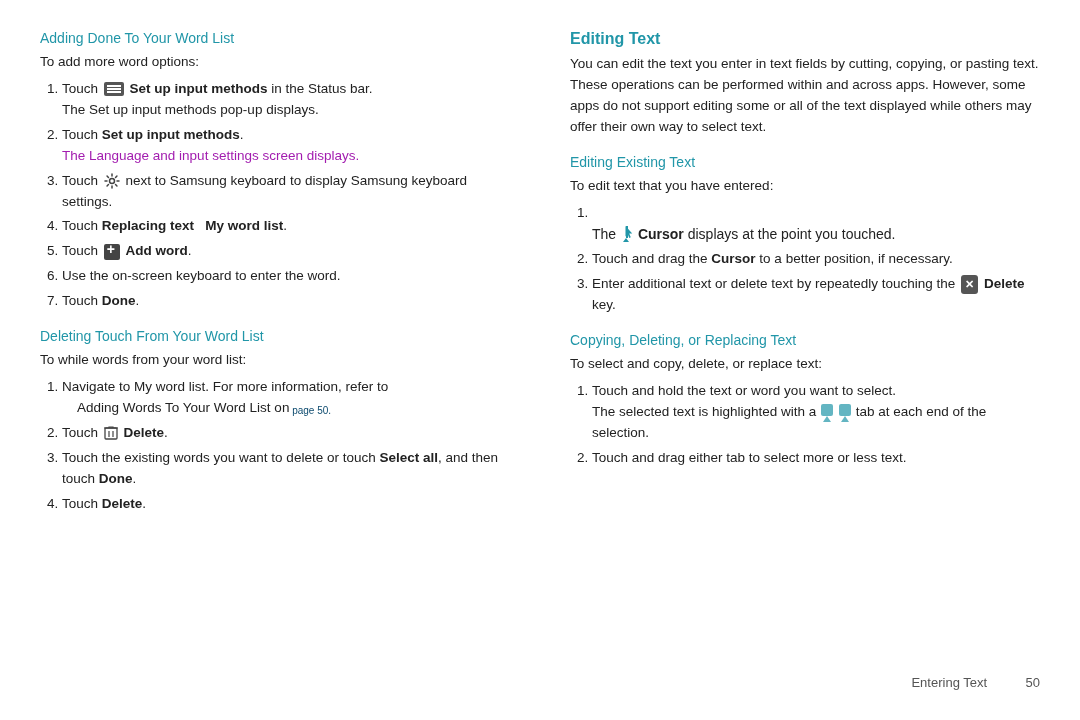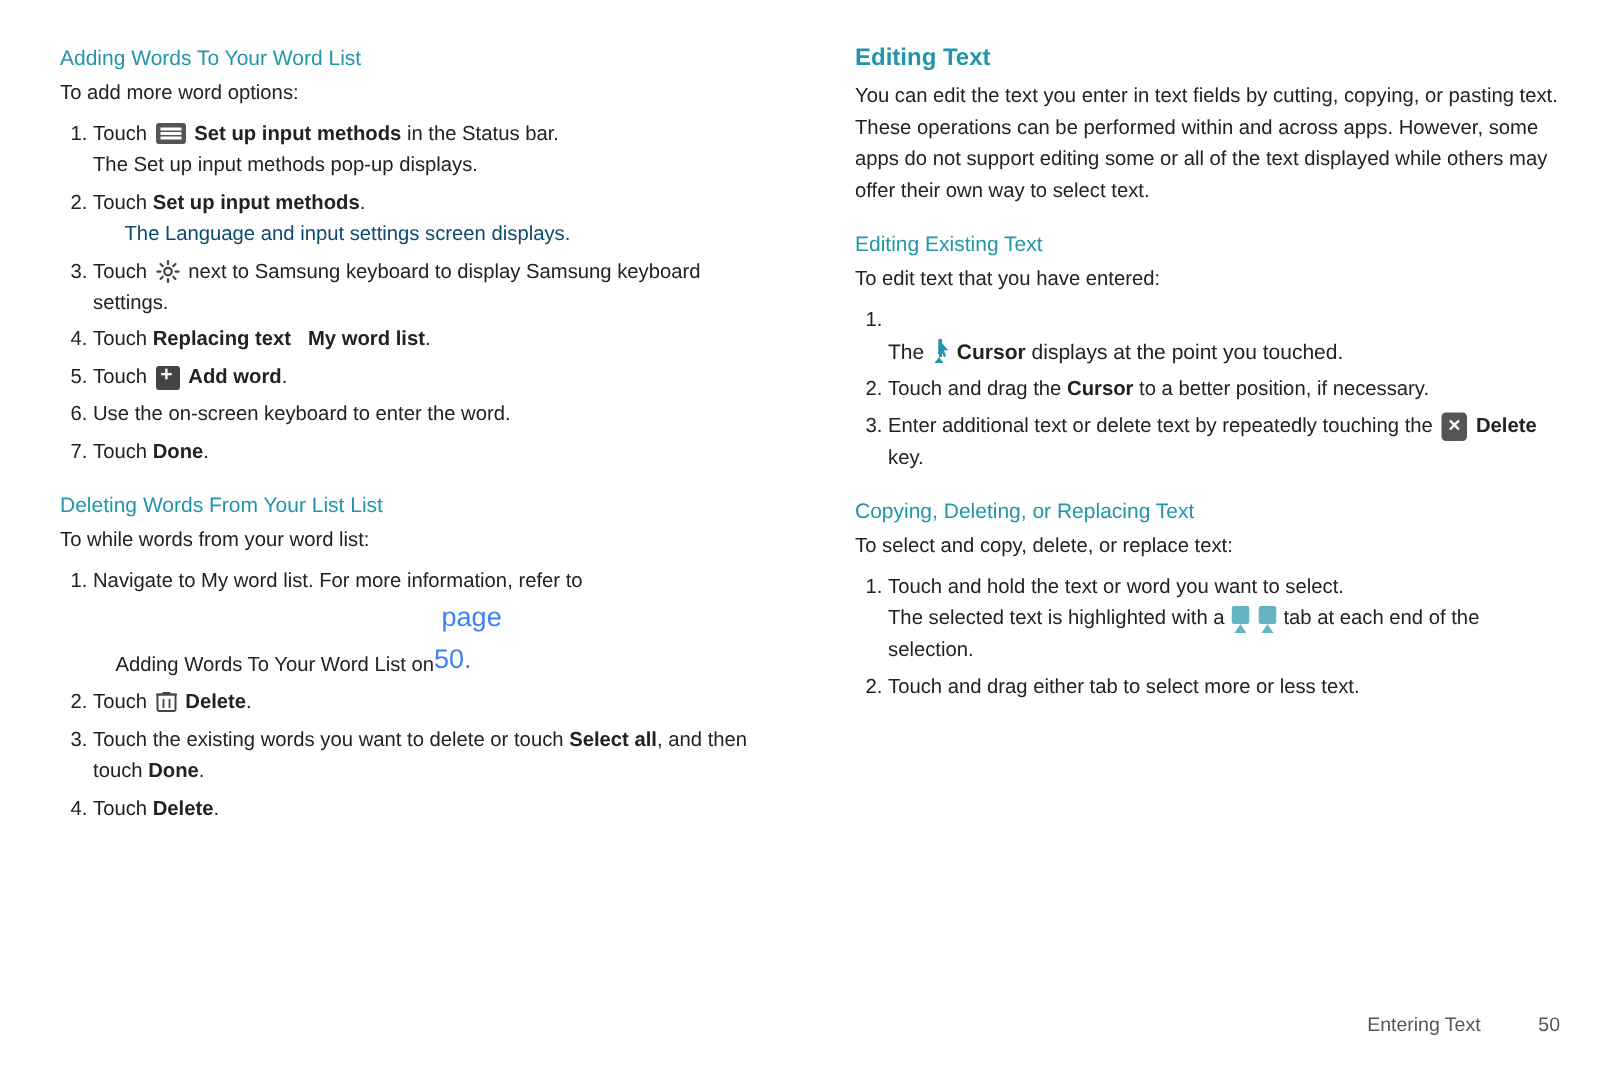--- a/index.html
+++ b/index.html
@@ -141,40 +141,40 @@
   </style>
 </head>
 <body>
 
 <div class="page">
   <div class="columns">
 
     <div class="col-left">
 
       <div class="section">
-        <div class="section-title">Adding Words To Your Word List</div>
+        <div class="section-title">Adding Done To Your Word List</div>
         <div class="section-body">
           <p>To add more word options:</p>
         </div>
         <ol>
 
           <li>
             <span>
               Touch <span class="icon-keyboard"></span> <strong>Set up input methods</strong> in the Status bar.
             </span>
             <br>
             <span style="font-size:13.5px;color:#222;">The Set up input methods pop-up displays.</span>
           </li>
 
           <li>
             <span>
               Touch <strong>Set up input methods</strong>.
             </span>
             <br>
-            <span style="font-size:13.5px;color:#0c4a6e;margin-left:21px;">The Language and input settings screen displays.</span>
+            <span style="font-size:13.5px;color:#a21caf;">The Language and input settings screen displays.</span>
           </li>
 
           <li>
             <span>
               Touch <svg class="icon-gear" viewBox="0 0 16 16" fill="none" xmlns="http://www.w3.org/2000/svg">
                 <circle cx="8" cy="8" r="2.5" stroke="#444" stroke-width="1.5"></circle>
                 <path d="M8 1v2M8 13v2M1 8h2M13 8h2M3.05 3.05l1.41 1.41M11.54 11.54l1.41 1.41M3.05 12.95l1.41-1.41M11.54 4.46l1.41-1.41" stroke="#444" stroke-width="1.5" stroke-linecap="round"></path>
               </svg> next to Samsung keyboard to display Samsung keyboard settings.
             </span>
           </li>
@@ -195,31 +195,31 @@
             <span>Use the on-screen keyboard to enter the word.</span>
           </li>
 
           <li>
             <span>Touch <strong>Done</strong>.</span>
           </li>
         </ol>
       </div>
 
       <div class="section section-gap">
-        <div class="section-title">Deleting Words From Your List List</div>
+        <div class="section-title">Deleting Touch From Your Word List</div>
         <div class="section-body">
           <p>To while words from your word list:</p>
         </div>
         <ol>
 
           <li>
             <span>
               Navigate to My word list. For more information, refer to<br>
               &nbsp;&nbsp;&nbsp;&nbsp;Adding Words To Your Word List on<span style="position:relative;display:inline-block;">
-                <span style="display:inline-block; width:50px; overflow:hidden; font-size:18px; color:#3b82f6; vertical-align:bottom;">&nbsp;page 50.</span>
+                <span style="display:inline-block; width:50px; overflow:hidden; font-size:10px; color:#0c4a6e; vertical-align:bottom;">&nbsp;page 50.</span>
               </span>
             </span>
           </li>
 
           <li>
             <span>
               Touch <svg class="icon-trash" viewBox="0 0 14 16" fill="none" xmlns="http://www.w3.org/2000/svg">
                 <rect x="1" y="3" width="12" height="11" rx="1" stroke="#444" stroke-width="1.3"></rect>
                 <line x1="5" y1="6" x2="5" y2="12" stroke="#444" stroke-width="1.2"></line>
                 <line x1="9" y1="6" x2="9" y2="12" stroke="#444" stroke-width="1.2"></line>

